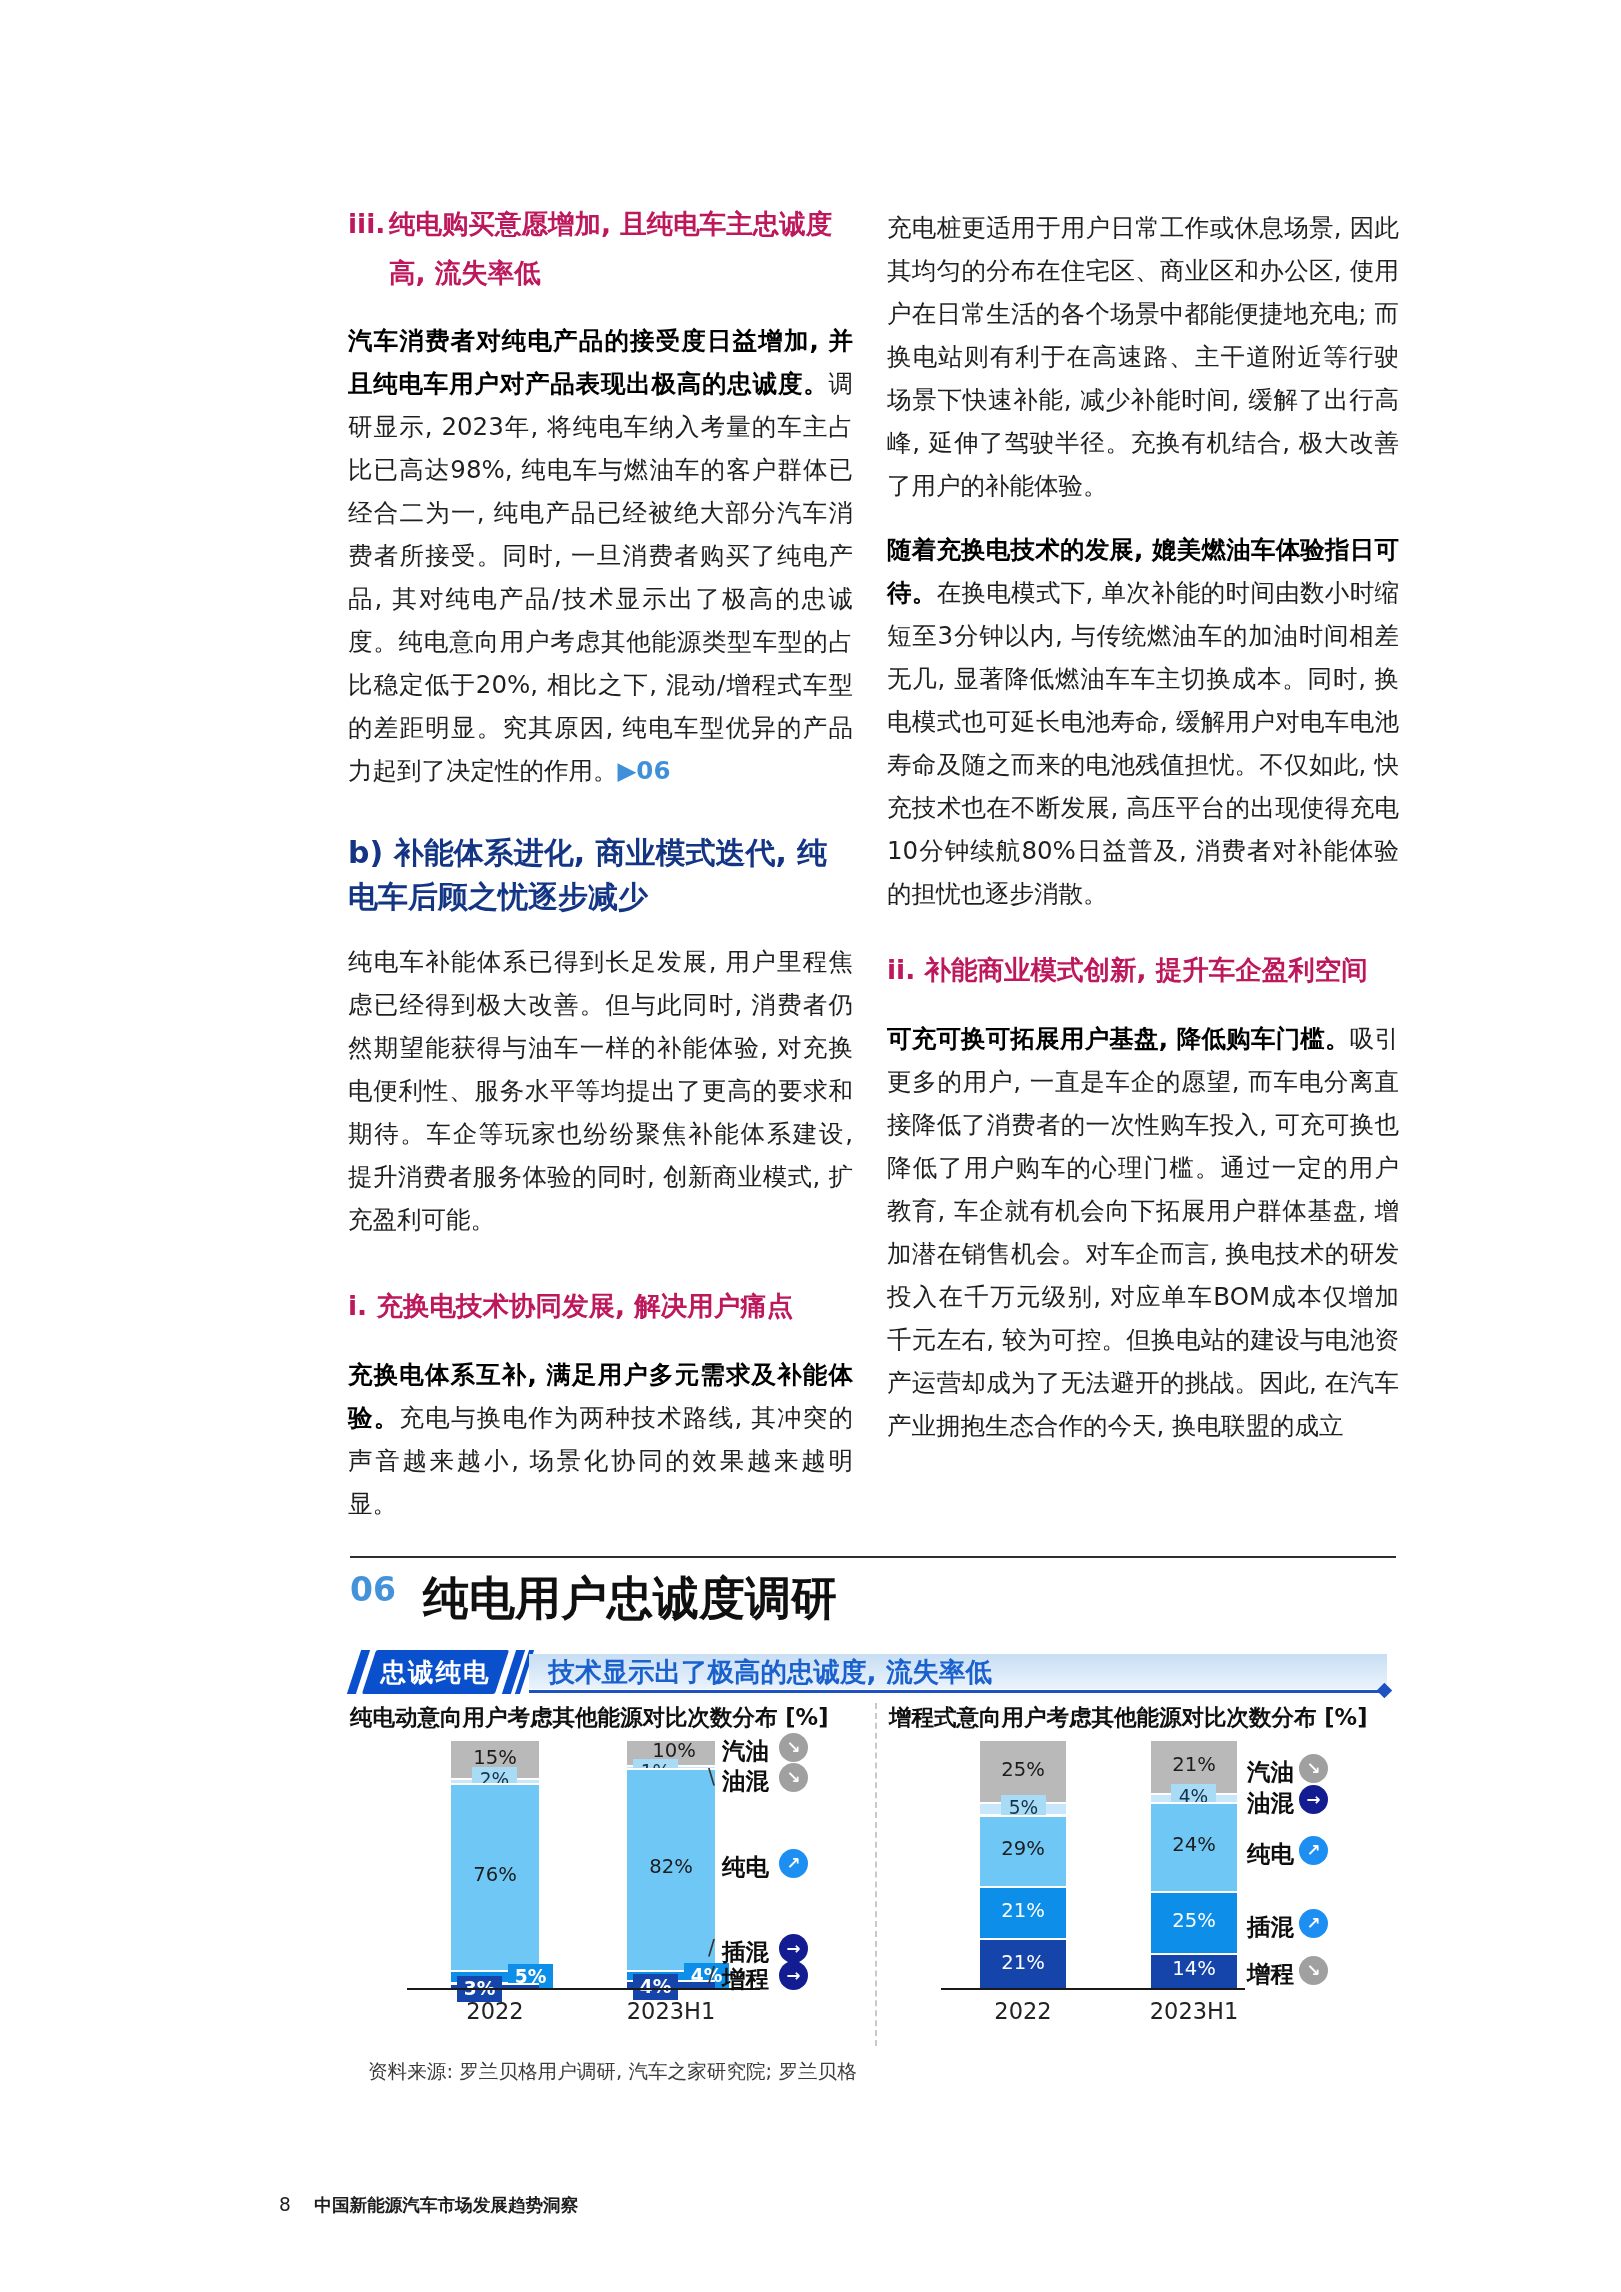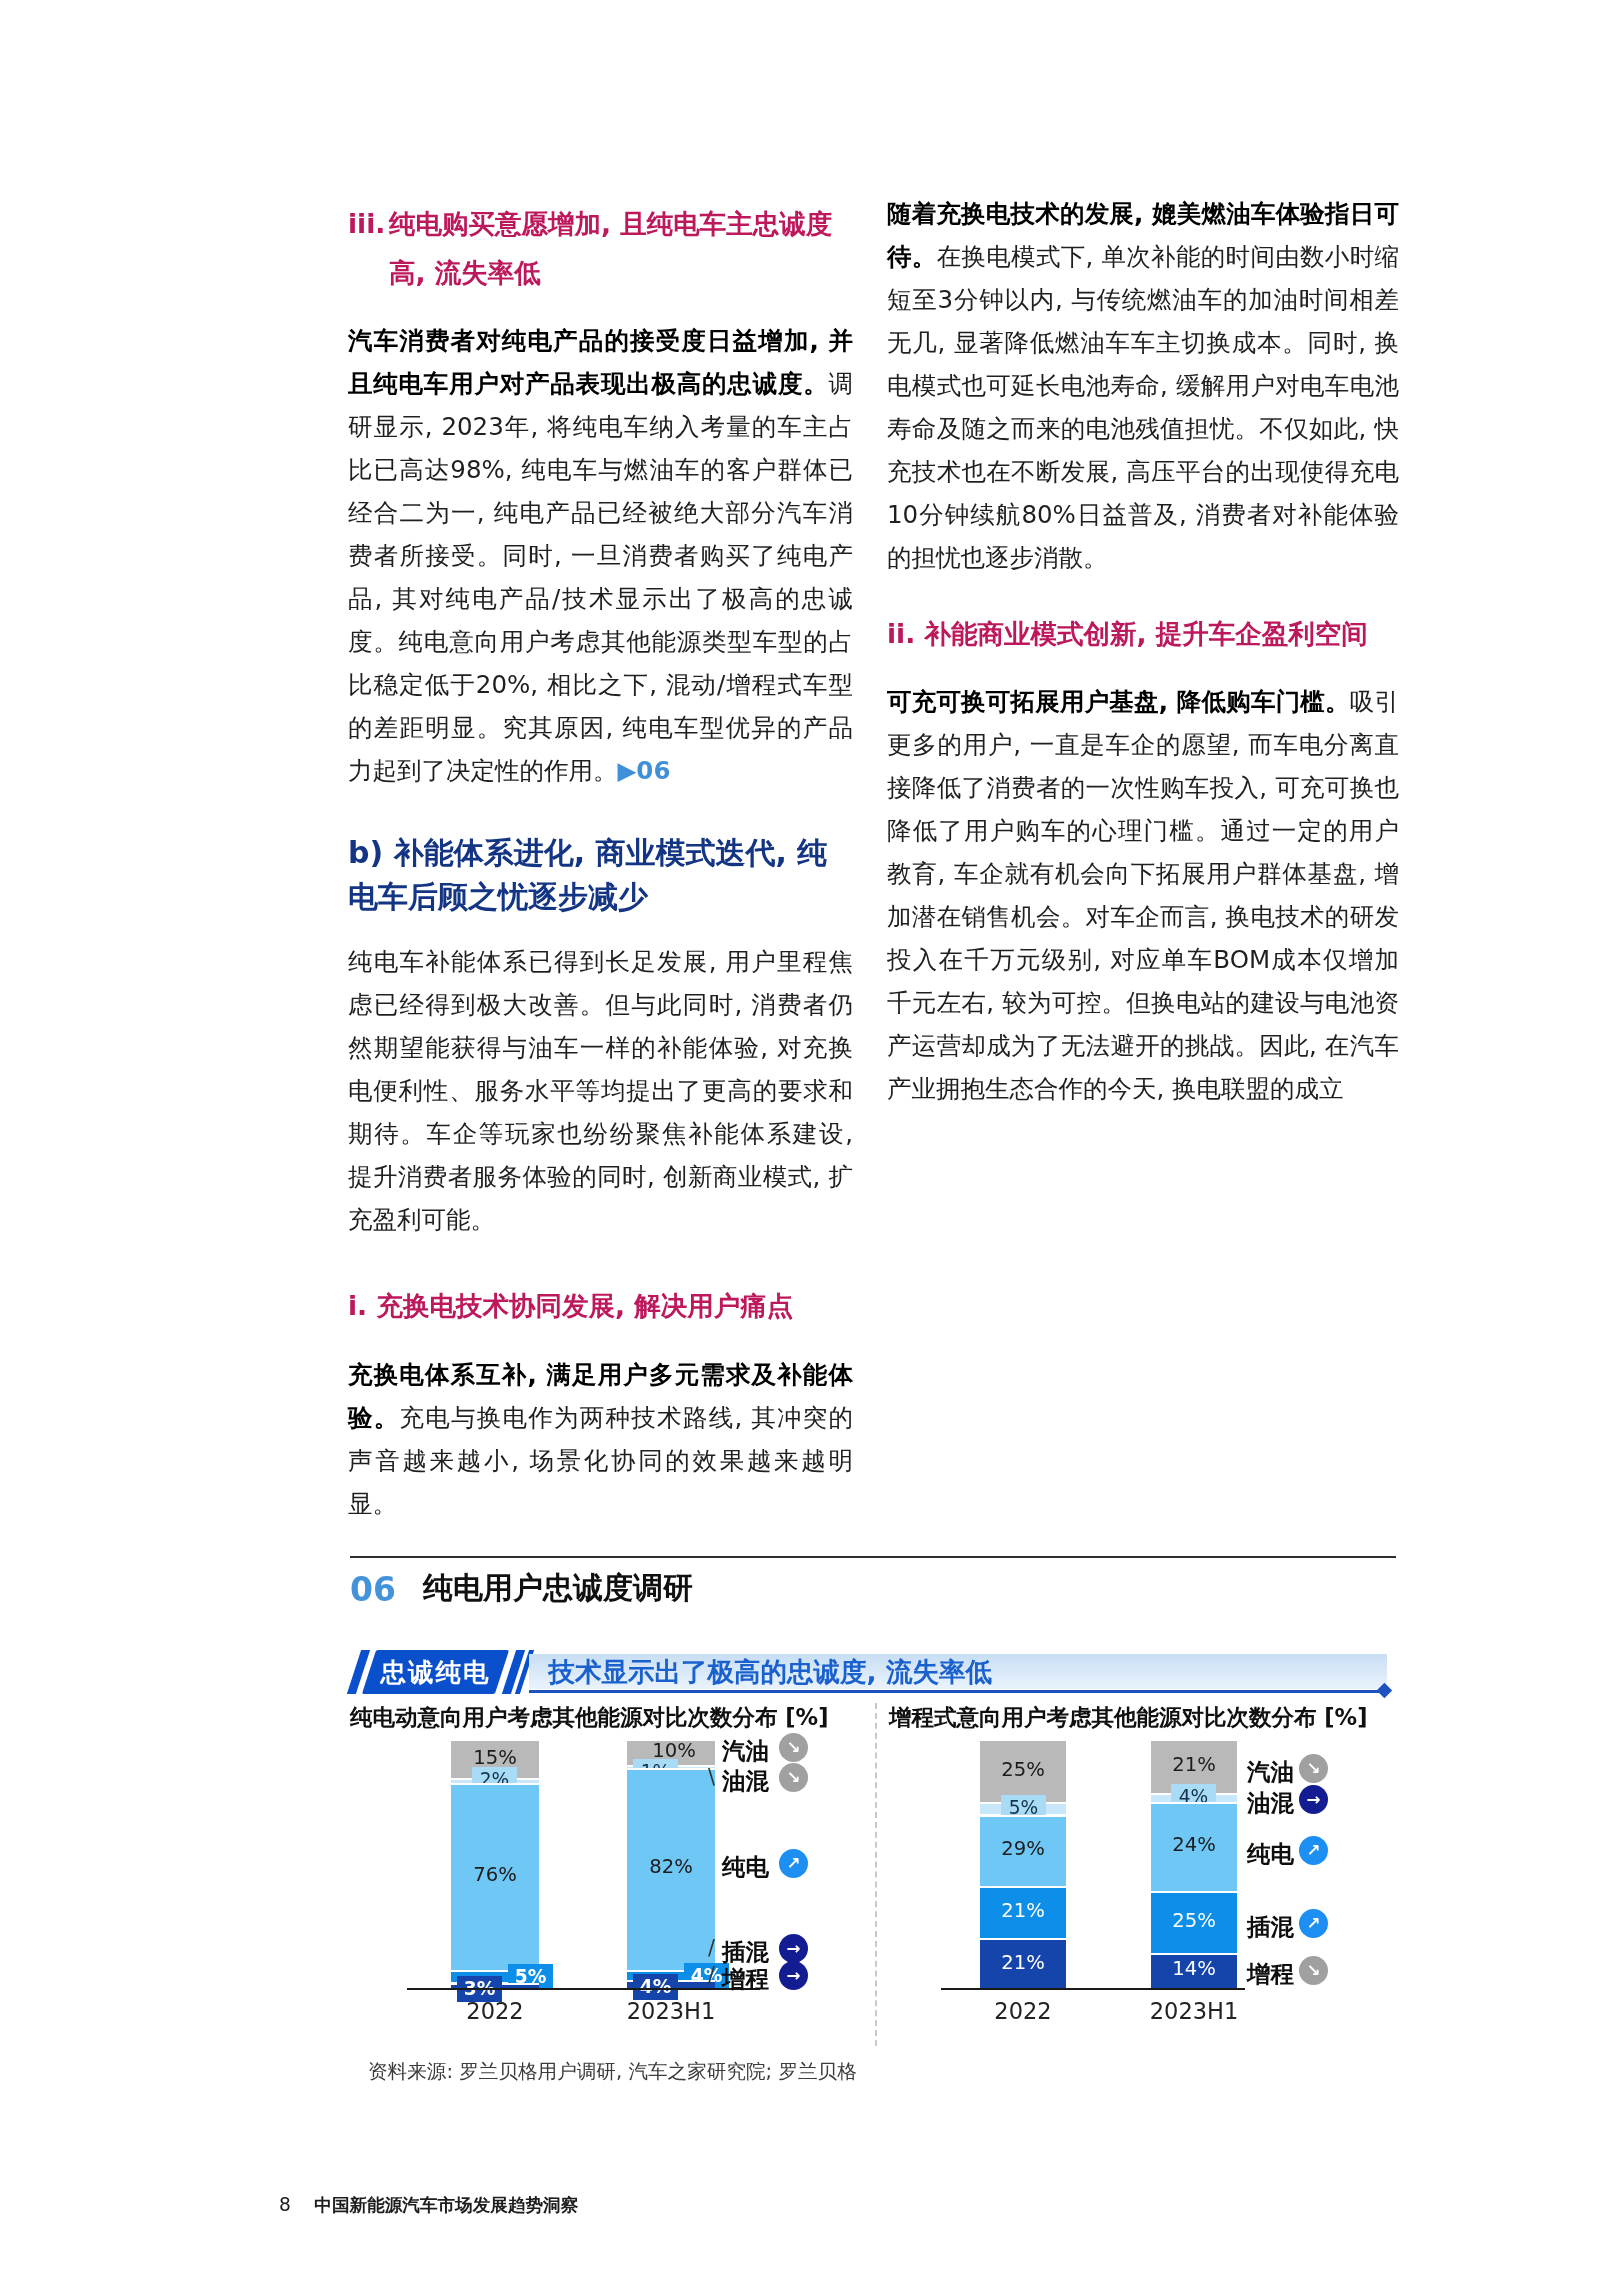--- a/index.html
+++ b/index.html
@@ -18,21 +18,21 @@
   .h-sub.single{line-height:39px;margin:0 0 27.4px 0;}
   .h-main{font-size:30px;line-height:44px;font-weight:bold;color:#133583;margin:0 0 21.6px 0;}
   .col-left .body.p1{margin-bottom:39px;}
   .col-left .body.p2{margin-bottom:45px;}
   .figref{color:#3f90d9;font-weight:bold;white-space:nowrap;}
   .mt14{margin-top:13.7px;}
 
   
   .fig-rule{position:absolute;left:350px;top:1556px;width:1046px;height:2px;background:#2e2e2e;}
   .fig-num{position:absolute;left:350px;top:1570px;font-size:33px;font-weight:bold;color:#4493da;}
-  .fig-title{position:absolute;left:423px;top:1568px;font-size:30px;font-weight:bold;color:#101010;}
+  .fig-title{position:absolute;left:423px;top:1568px;font-size:46px;font-weight:bold;color:#101010;}
 
   .bstripe{position:absolute;top:1650px;height:44px;background:#0a4fcb;transform:skewX(-18deg);}
   .badge{position:absolute;left:369px;top:1650px;width:133px;height:44px;background:#0a4fcb;
          transform:skewX(-18deg);border-radius:2px;}
   .badge span{display:block;transform:skewX(18deg);color:#fff;font-size:25.5px;font-weight:bold;
          text-align:center;line-height:44px;letter-spacing:2px;}
   .bstrip{position:absolute;left:529px;top:1654px;width:858px;height:35px;
           background:linear-gradient(180deg,#c8def4,#eaf3fc);}
   .bstrip span{display:block;padding-left:19.6px;line-height:36px;font-size:26.5px;font-weight:bold;color:#1a61ce;}
   .bline{position:absolute;left:529px;top:1690px;width:855px;height:2.9px;background:#1d52c0;}
@@ -67,20 +67,21 @@
   <section class="col col-left">
     <h3 class="h-sub hang"><span class="marker">iii.</span><span>纯电购买意愿增加, 且纯电车主忠诚度高, 流失率低</span></h3>
     <p class="body p1"><b>汽车消费者对纯电产品的接受度日益增加, 并且纯电车用户对产品表现出极高的忠诚度。</b><span>调研显示, 2023年, 将纯电车纳入考量的车主占比已高达98%, 纯电车与燃油车的客户群体已经合二为一, 纯电产品已经被绝大部分汽车消费者所接受。同时, 一旦消费者购买了纯电产品, 其对纯电产品/技术显示出了极高的忠诚度。纯电意向用户考虑其他能源类型车型的占比稳定低于20%, 相比之下, 混动/增程式车型的差距明显。究其原因, 纯电车型优异的产品力起到了决定性的作用。</span><span class="figref">▶06</span></p>
     <h2 class="h-main">b) 补能体系进化, 商业模式迭代, 纯电车后顾之忧逐步减少</h2>
     <p class="body p2">纯电车补能体系已得到长足发展, 用户里程焦虑已经得到极大改善。但与此同时, 消费者仍然期望能获得与油车一样的补能体验, 对充换电便利性、服务水平等均提出了更高的要求和期待。车企等玩家也纷纷聚焦补能体系建设, 提升消费者服务体验的同时, 创新商业模式, 扩充盈利可能。</p>
     <h3 class="h-sub single">i. 充换电技术协同发展, 解决用户痛点</h3>
     <p class="body"><b>充换电体系互补, 满足用户多元需求及补能体验。</b><span>充电与换电作为两种技术路线, 其冲突的声音越来越小, 场景化协同的效果越来越明显。</span></p>
   </section>
 
   <section class="col col-right">
+    <p class="body mt14">充电桩更适用于用户日常工作或休息场景, 因此其均匀的分布在住宅区、商业区和办公区, 使用户在日常生活的各个场景中都能便捷地充电; 而换电站则有利于在高速路、主干道附近等行驶场景下快速补能, 减少补能时间, 缓解了出行高峰, 延伸了驾驶半径。充换有机结合, 极大改善了用户的补能体验。</p>
     <p class="body p2r"><b>随着充换电技术的发展, 媲美燃油车体验指日可待。</b><span>在换电模式下, 单次补能的时间由数小时缩短至3分钟以内, 与传统燃油车的加油时间相差无几, 显著降低燃油车车主切换成本。同时, 换电模式也可延长电池寿命, 缓解用户对电车电池寿命及随之而来的电池残值担忧。不仅如此, 快充技术也在不断发展, 高压平台的出现使得充电10分钟续航80%日益普及, 消费者对补能体验的担忧也逐步消散。</span></p>
     <h3 class="h-sub single">ii. 补能商业模式创新, 提升车企盈利空间</h3>
     <p class="body"><b>可充可换可拓展用户基盘, 降低购车门槛。</b><span>吸引更多的用户, 一直是车企的愿望, 而车电分离直接降低了消费者的一次性购车投入, 可充可换也降低了用户购车的心理门槛。通过一定的用户教育, 车企就有机会向下拓展用户群体基盘, 增加潜在销售机会。对车企而言, 换电技术的研发投入在千万元级别, 对应单车BOM成本仅增加千元左右, 较为可控。但换电站的建设与电池资产运营却成为了无法避开的挑战。因此, 在汽车产业拥抱生态合作的今天, 换电联盟的成立</span></p>
   </section>
 
   <div class="fig-rule"></div>
   <div class="fig-num">06</div>
   <div class="fig-title">纯电用户忠诚度调研</div>
 
   <i class="bstripe" style="left:354px;width:8.8px;"></i>

